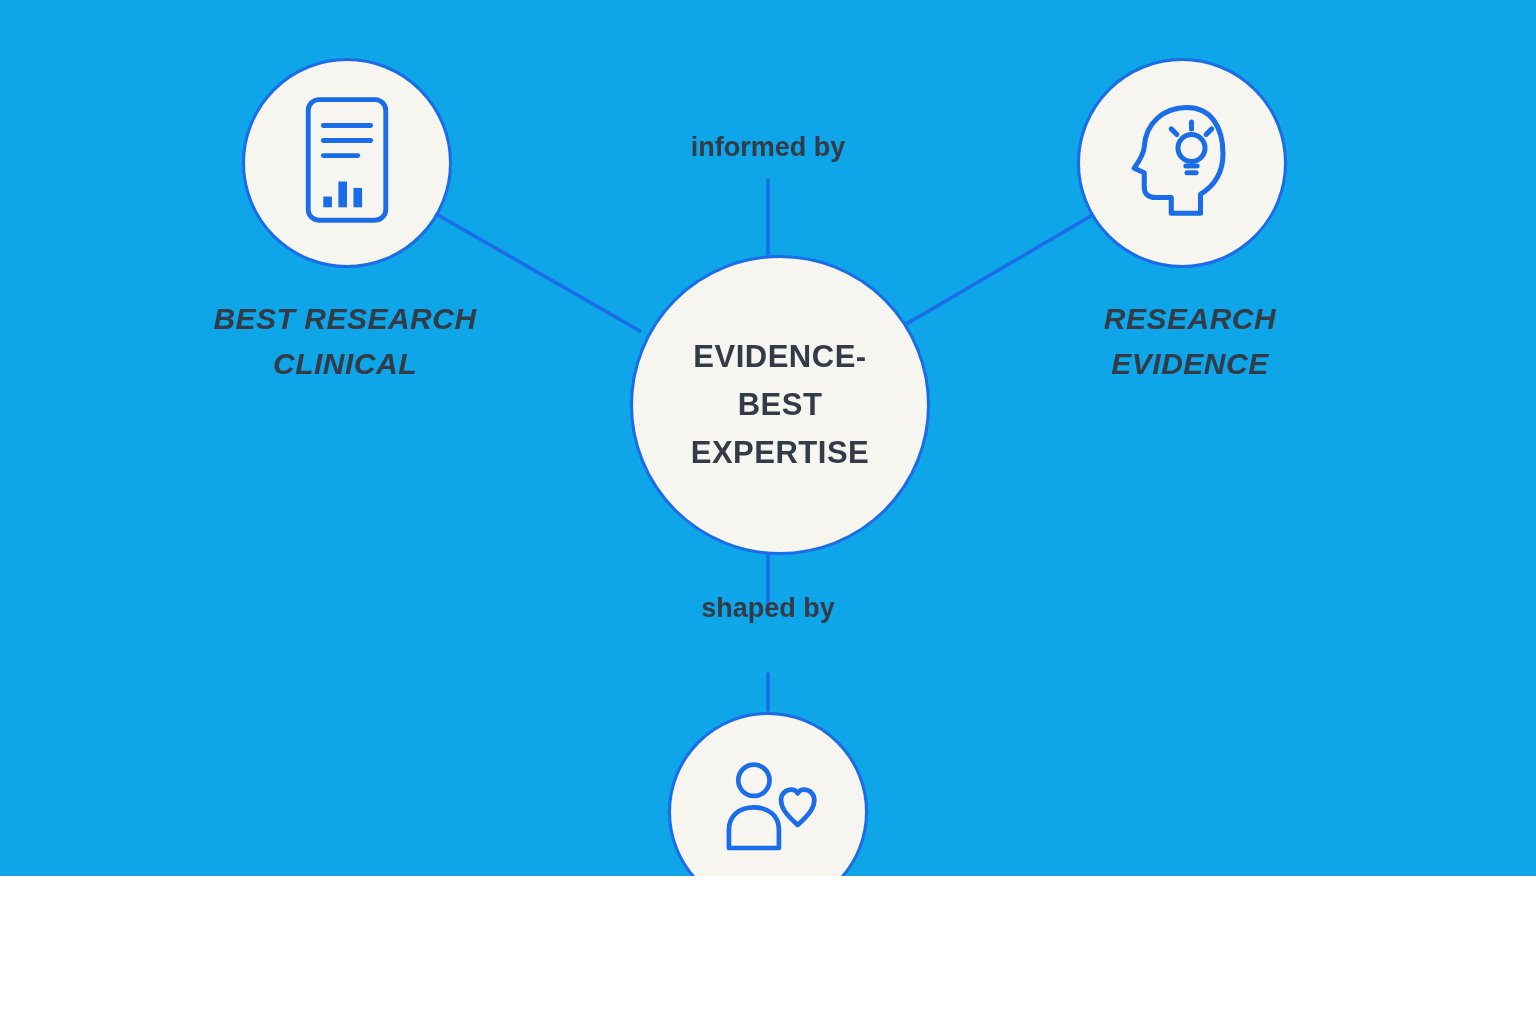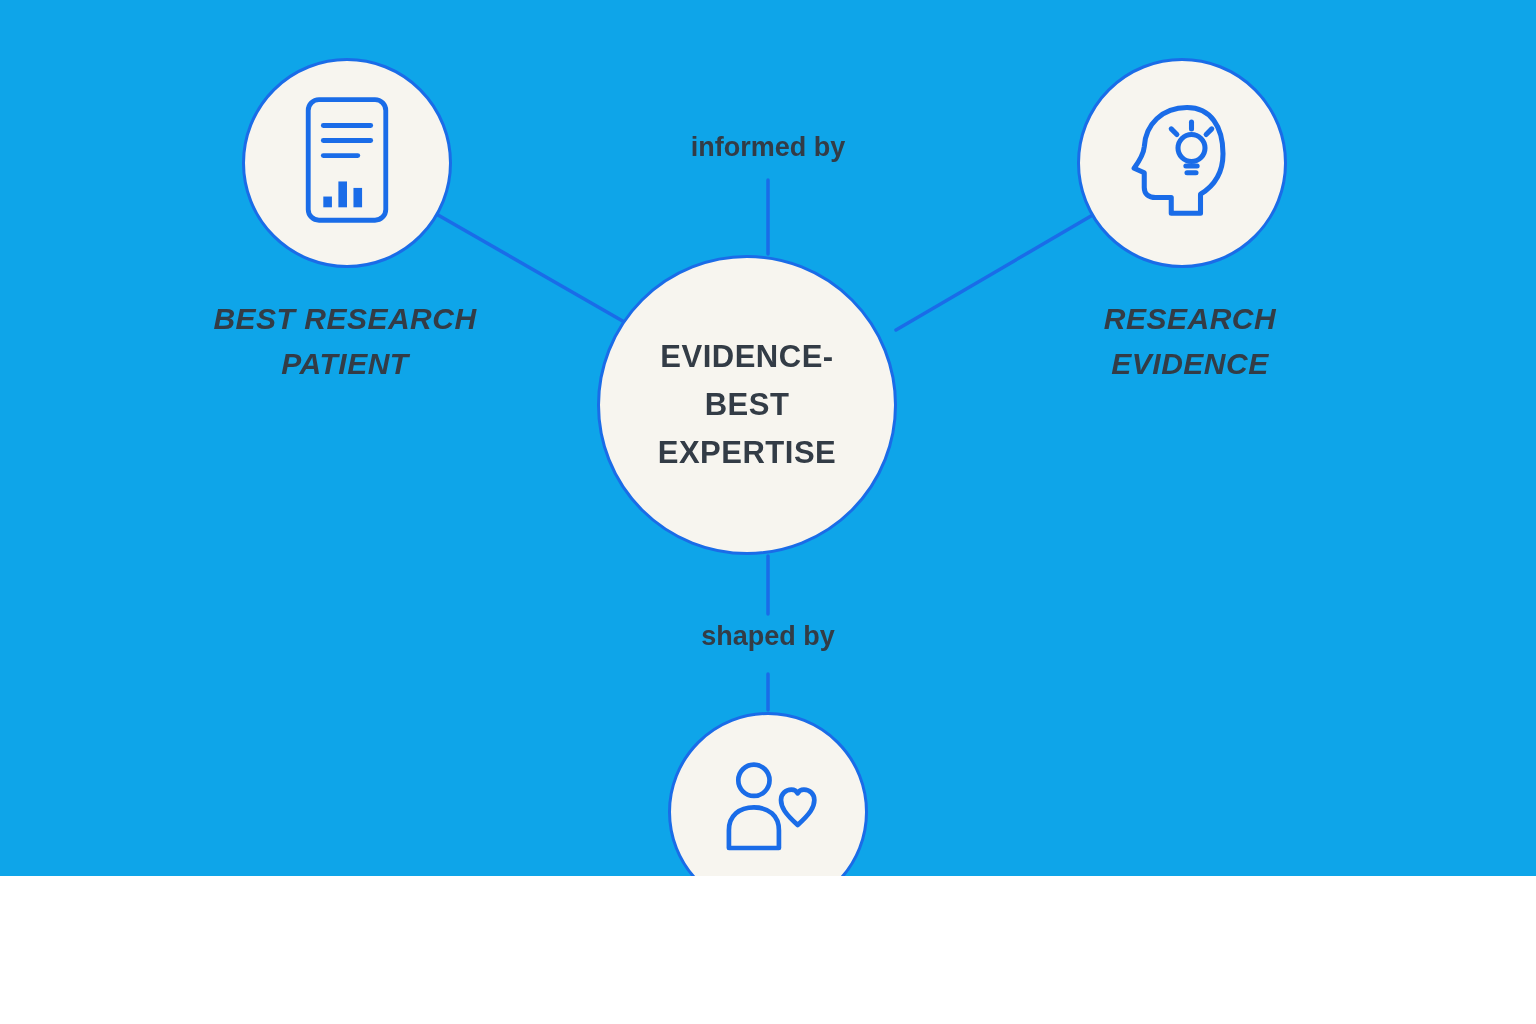--- a/index.html
+++ b/index.html
@@ -37,21 +37,21 @@
   }
   .node svg {
     stroke: #1a6ce8;
     fill: none;
     stroke-width: 4.5;
     stroke-linecap: round;
     stroke-linejoin: round;
   }
   .node-research { left: 242px; top: 58px;  width: 210px; height: 210px; }
   .node-clinical { left: 1077px; top: 58px; width: 210px; height: 210px; }
-  .node-center   { left: 597px; top: 255px; width: 300px; height: 300px; }
+  .node-center   { left: 630px; top: 255px; width: 300px; height: 300px; }
   .node-patient  { left: 668px; top: 712px; width: 200px; height: 200px; }
 
   .label {
     position: absolute;
     text-align: center;
     font-weight: 700;
   }
   .node-label {
     font-size: 30px;
     line-height: 45px;
@@ -70,21 +70,21 @@
     font-weight: 700;
   }
   .connector-label {
     position: absolute;
     width: 300px;
     text-align: center;
     font-size: 27px;
     font-weight: 700;
   }
   .label-informed { left: 618px; top: 132px; }
-  .label-shaped   { left: 618px; top: 621px; }
+  .label-shaped   { left: 618px; top: 593px; }
   .line-break { display: block; }
 </style>
 </head>
 <body>
 
 <div class="canvas">
 
   <svg class="connectors" width="1536" height="1024" viewBox="0 0 1536 1024" aria-hidden="true">
     <line x1="438" y1="215" x2="640" y2="331"></line>
     <line x1="1091" y1="216" x2="896" y2="330"></line>
@@ -138,21 +138,21 @@
       <svg width="125" height="125" viewBox="0 0 120 120">
         <circle cx="46" cy="31" r="15"></circle>
         <path d="M 22 96 L 22 79 C 22 65 32 57 46 57 C 60 57 70 65 70 79 L 70 96 Z"></path>
         <path d="M 88 74 C 76 63 72 57 72 50 C 72 44 76.5 40 82 40 C 84.8 40 87 41.6 88 43.6 C 89 41.6 91.2 40 94 40 C 99.5 40 104 44 104 50 C 104 57 100 63 88 74 Z"></path>
       </svg>
     </span>
   </div>
 
   <div class="label node-label label-research">
     <span class="line-break">BEST RESEARCH</span>
-    <span class="line-break">PATIENT</span>
+    <span class="line-break">CLINICAL</span>
   </div>
 
   <div class="label node-label label-clinical">
     <span class="line-break">RESEARCH</span>
     <span class="line-break">EVIDENCE</span>
   </div>
 
 
 </div>
 

